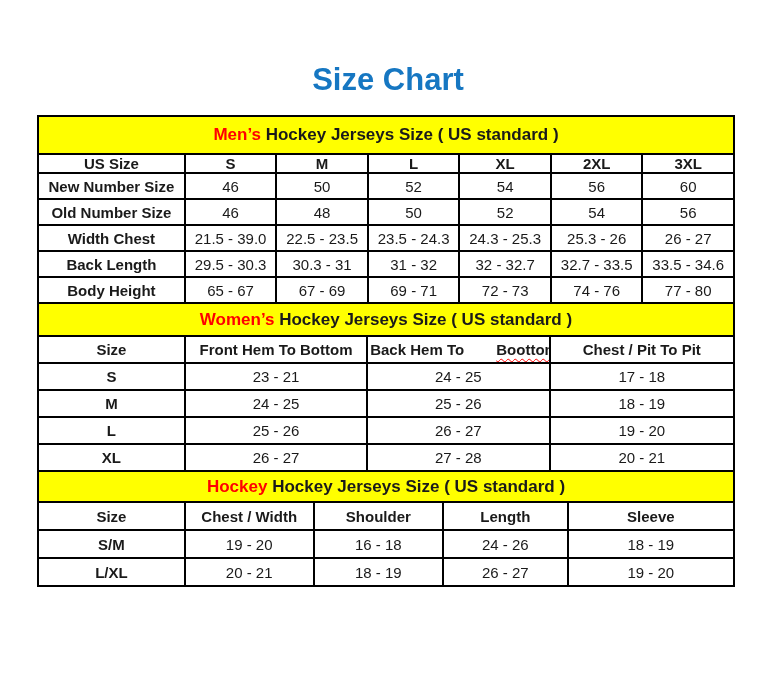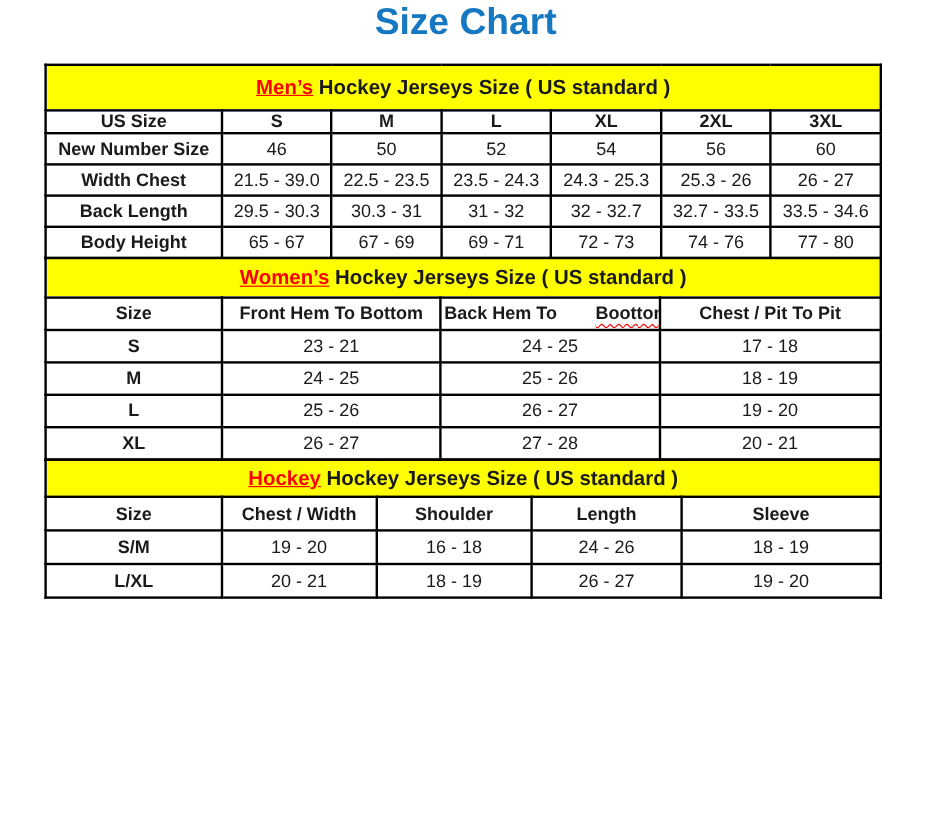--- a/index.html
+++ b/index.html
@@ -9,38 +9,38 @@
     --ink:#1a1a1a;
     --line:#000000;
   }
   *{box-sizing:border-box;}
   html,body{margin:0;padding:0;}
   body{
     width:776px;height:692px;background:#ffffff;
     font-family:"Liberation Sans", sans-serif;color:var(--ink);
   }
   .title{
-    margin:0;text-align:center;
+    margin:0;padding-top:62px;text-align:center;
     font-size:31px;font-weight:bold;color:var(--title-blue);
   }
   .tables{width:698px;margin:17px 0 0 37px;}
   table{border-collapse:collapse;table-layout:fixed;width:698px;}
   table.womens, table.youth{margin-top:-2px;}
   th, td{
     border:2px solid var(--line);
     text-align:center;vertical-align:middle;
     font-size:15px;padding:0 2px;white-space:nowrap;overflow:hidden;
   }
   .banner{
     background:var(--banner-yellow);
     height:38px;font-size:17px;font-weight:bold;
   }
   .womens .banner{height:33px;}
   .youth .banner{height:31px;}
-  .red{color:var(--accent-red);text-decoration:underline;}
+  .red{color:var(--accent-red);}
   th{font-weight:bold;height:16px;}
   td{height:26px;}
   .womens td, .womens th{height:27px;}
   .youth td, .youth th{height:28px;}
   td.rlabel{font-weight:bold;}
   .womens td.rlabel, .youth td.rlabel{font-weight:bold;}
   .squiggle{
     text-decoration:underline wavy var(--accent-red);
     text-decoration-thickness:1px;
     text-underline-offset:3px;
@@ -81,20 +81,29 @@
       <tr>
         <td class="rlabel">New Number Size</td>
         <td>46</td>
         <td>50</td>
         <td>52</td>
         <td>54</td>
         <td>56</td>
         <td>60</td>
       </tr>
       <tr>
+        <td class="rlabel">Old Number Size</td>
+        <td>46</td>
+        <td>48</td>
+        <td>50</td>
+        <td>52</td>
+        <td>54</td>
+        <td>56</td>
+      </tr>
+      <tr>
         <td class="rlabel">Width Chest</td>
         <td>21.5 - 39.0</td>
         <td>22.5 - 23.5</td>
         <td>23.5 - 24.3</td>
         <td>24.3 - 25.3</td>
         <td>25.3 - 26</td>
         <td>26 - 27</td>
       </tr>
       <tr>
         <td class="rlabel">Back Length</td>

